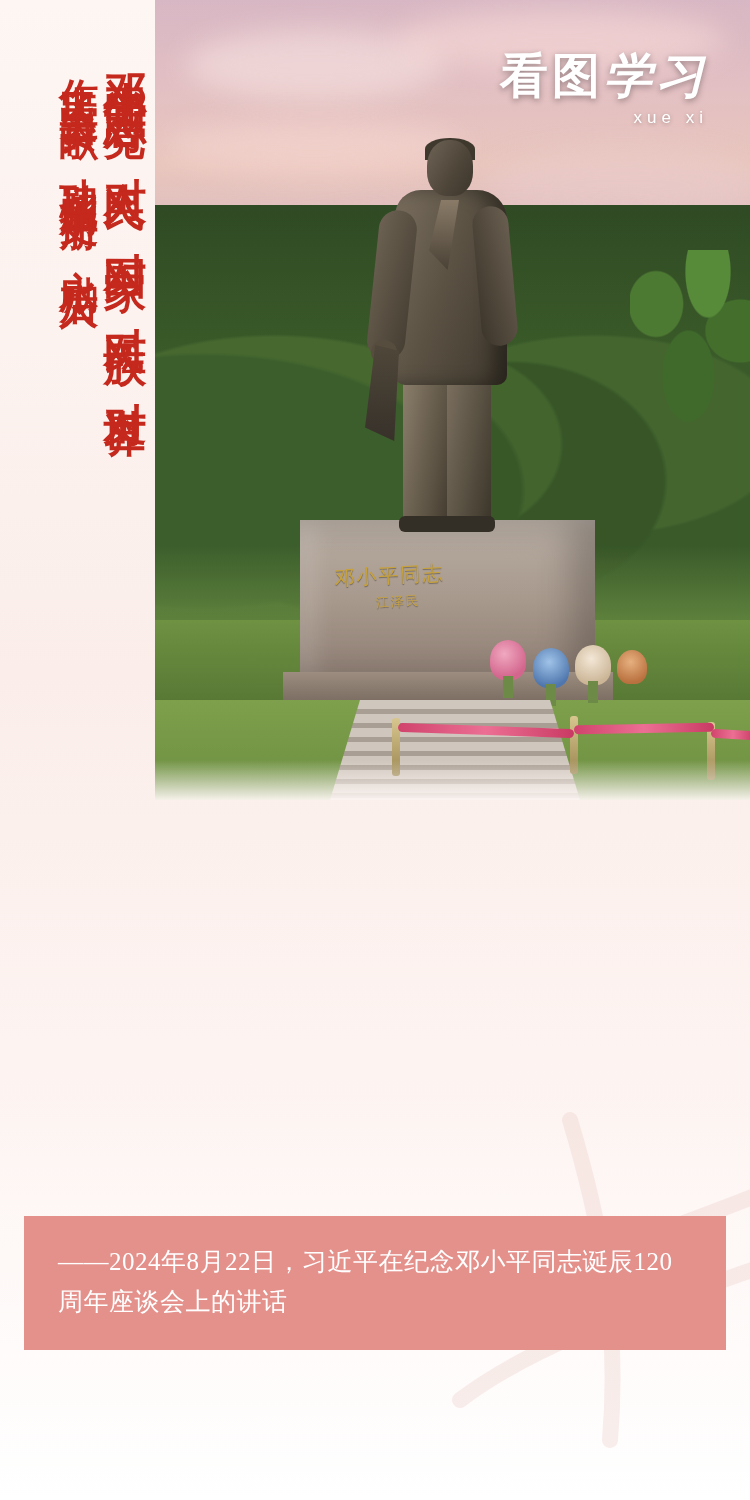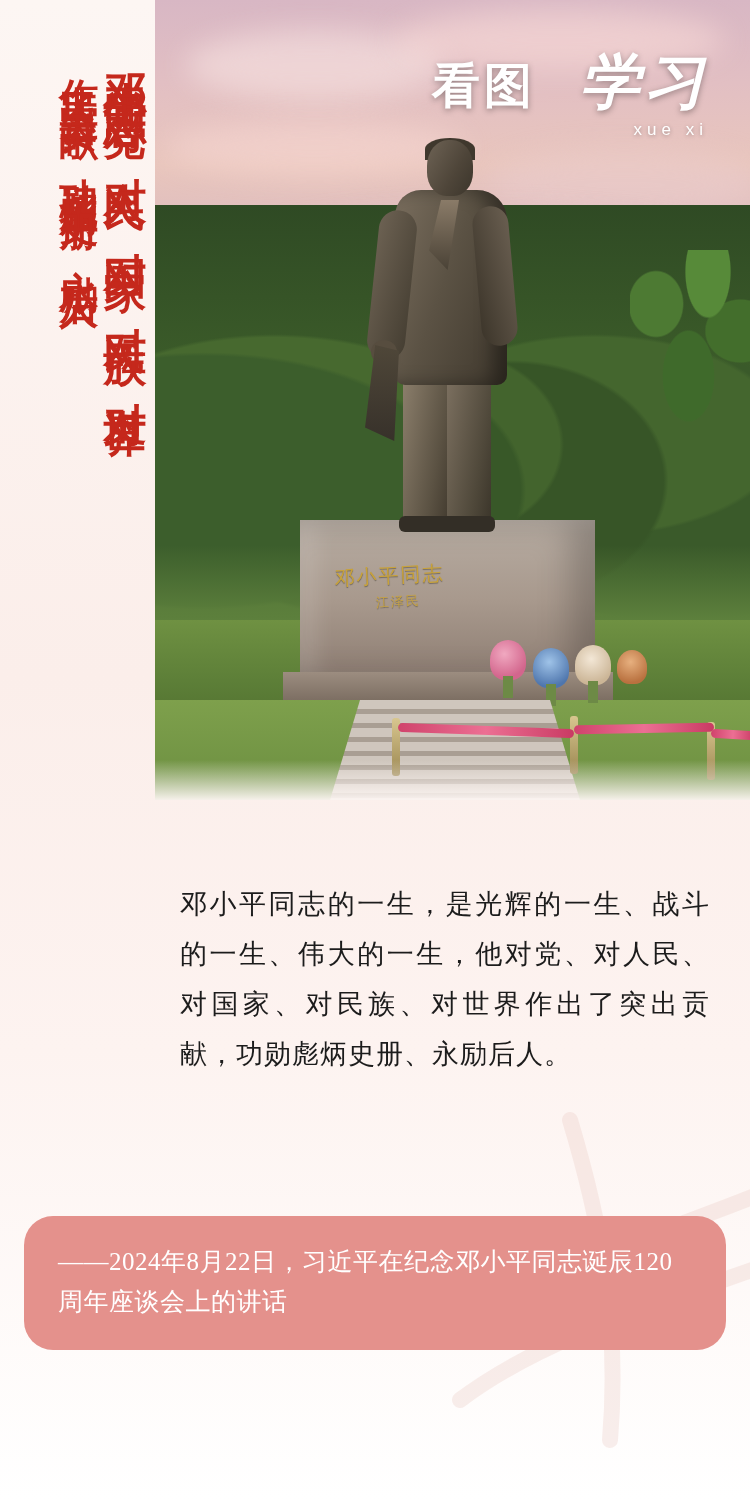--- a/index.html
+++ b/index.html
@@ -300,22 +300,21 @@
   .logo-main {
     font-size: 48px;
     font-weight: bold;
     letter-spacing: 4px;
     line-height: 1;
     text-shadow: 0 2px 6px rgba(0,0,0,0.35);
     font-family: "Liberation Serif", serif;
   }
   .logo-main .brush {
     font-style: italic;
-    font-size: 60px;
-    margin-left: 44px;
+    font-size: 48px;
   }
   .logo-sub {
     margin-top: 8px;
     font-size: 17px;
     letter-spacing: 5px;
     font-family: "Liberation Sans", sans-serif;
     text-shadow: 0 1px 4px rgba(0,0,0,0.3);
   }
 
   
@@ -367,21 +366,20 @@
     top: 1216px;
     width: 702px;
     box-sizing: border-box;
     background: #e4918c;
     color: #ffffff;
     padding: 26px 34px 28px 34px;
     font-size: 25px;
     line-height: 1.6;
     letter-spacing: 0.5px;
     font-family: "Liberation Serif", "DejaVu Serif", serif;
-    border-radius: 29px;
   }
 
   
   .footer {
     position: absolute;
     left: 0; right: 0;
     top: 1400px;
     text-align: center;
   }
   .footer-logo {
@@ -465,18 +463,17 @@
       <span>看图</span><span class="brush">学习</span>
     </div>
     <div class="logo-sub">xue xi</div>
   </div>
 
   <div class="headline">
     <div class="hl-col c-main">邓小平同志对党 对人民 对国家 对民族 对世界</div>
     <div class="hl-col c-second">作出了突出贡献 功勋彪炳史册 永励后人</div>
   </div>
 
-  <div class="body-text">邓小平同志的一生，是光辉的一生、战斗的一生、伟大的一生，他对党、对人民、对国家、对民族、对世界作出了突出贡献，功勋彪炳史册、永励后人。</div>
 
   <div class="source">——2024年8月22日，习近平在纪念邓小平同志诞辰120周年座谈会上的讲话</div>
 
 
 </div>
 
 </body></html>

